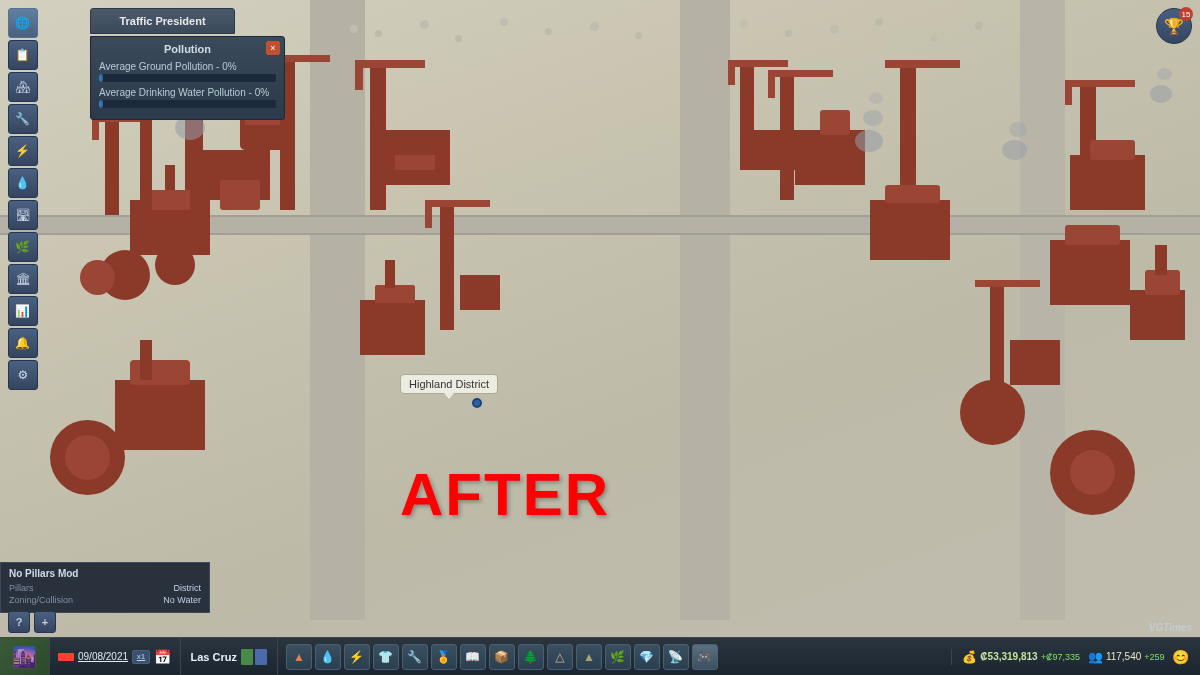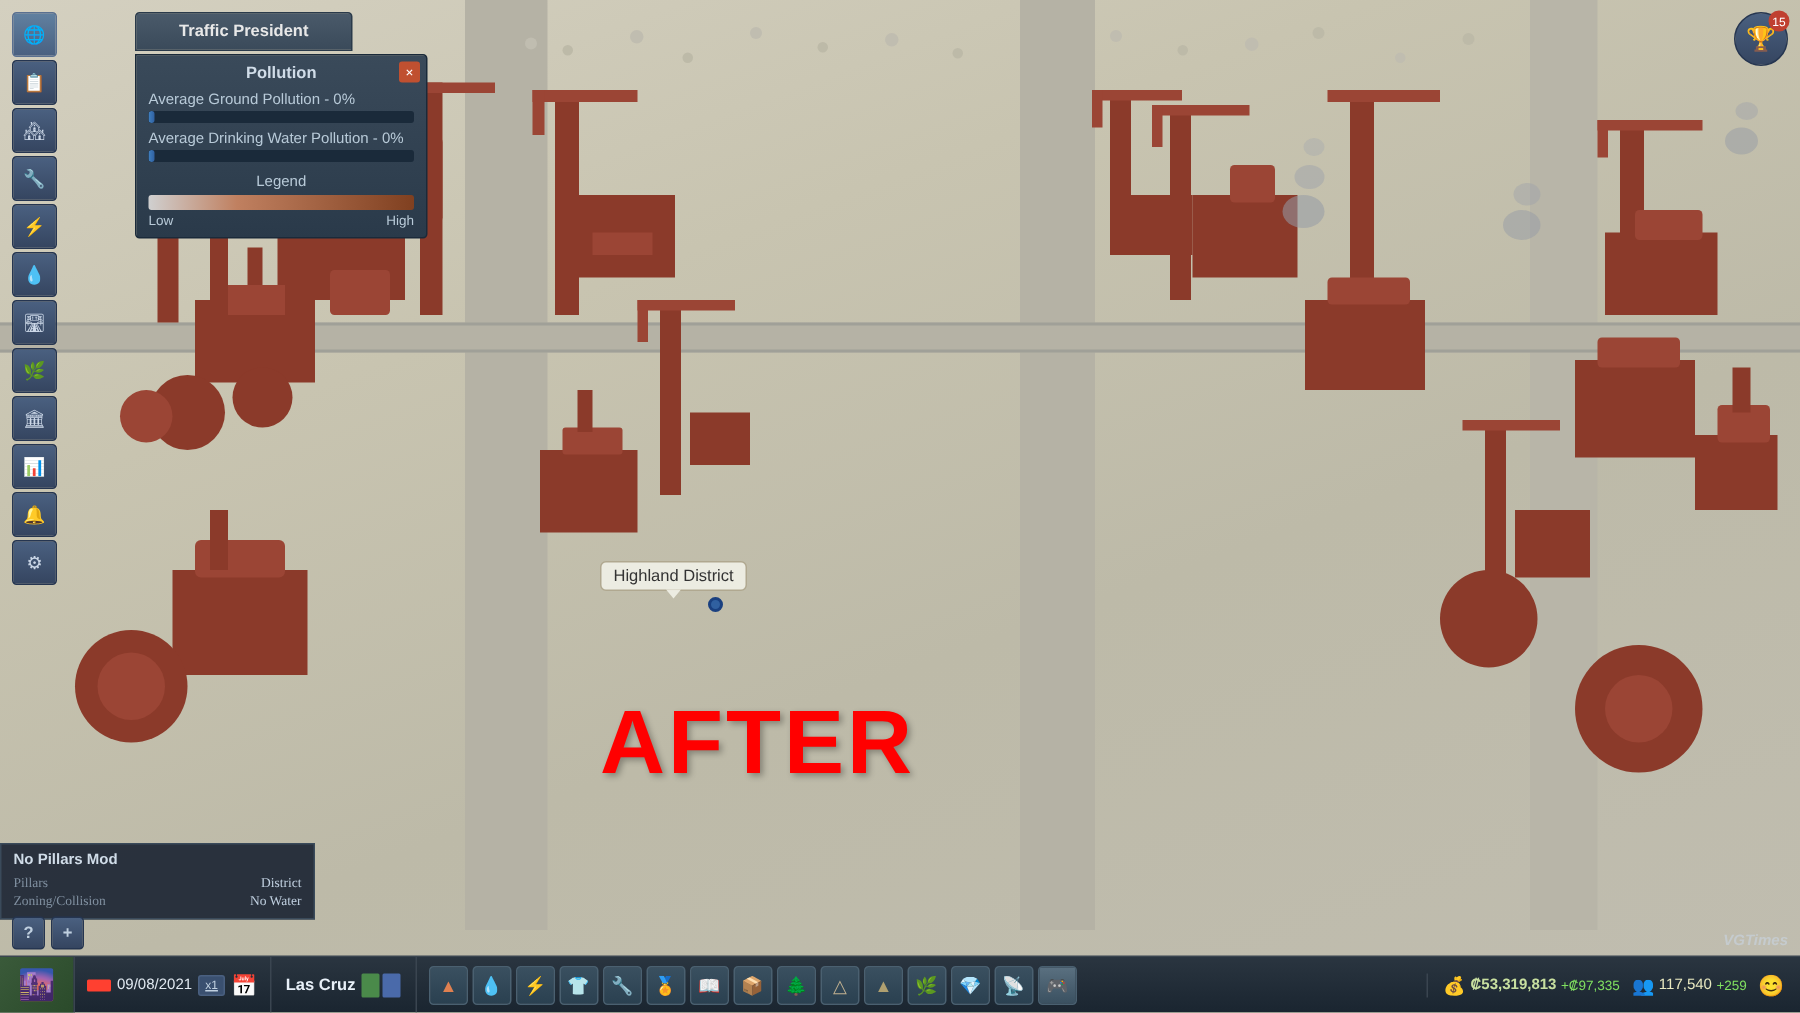--- a/index.html
+++ b/index.html
@@ -230,21 +230,20 @@
     #mod-panel .mod-title {
       color: #d0dce8;
       font-size: 10px;
       font-weight: bold;
       margin-bottom: 4px;
     }
     .mod-row {
       display: flex;
       justify-content: space-between;
       margin-bottom: 2px;
-      font-family: Liberation Serif, serif;
     }
     .mod-key {
       color: #8090a0;
       font-size: 9px;
     }
     .mod-val {
       color: #c0d0e0;
       font-size: 9px;
     }
 
@@ -280,20 +279,21 @@
       align-items: center;
       gap: 4px;
       padding: 0 8px;
       border-right: 1px solid #3a4550;
       height: 100%;
       flex-shrink: 0;
     }
     .date-text {
       color: #e0e8f0;
       font-size: 10px;
+      text-decoration: underline;
     }
     .speed-btn {
       width: 18px;
       height: 14px;
       background: #3a5070;
       border: 1px solid #4a6080;
       border-radius: 2px;
       display: flex;
       align-items: center;
       justify-content: center;
@@ -669,28 +669,20 @@
     </div>
   </div>
 
   <div class="pollution-row">
     <div class="pollution-label">Average Drinking Water Pollution - 0%</div>
     <div class="pollution-bar-bg">
       <div class="pollution-bar-fill" style="width:2%;"></div>
     </div>
   </div>
 
-  <div class="legend-section">
-    <div class="legend-title">Legend</div>
-    <div class="legend-bar"></div>
-    <div class="legend-labels">
-      <span>Low</span>
-      <span>High</span>
-    </div>
-  </div>
 </div>
 
 <div id="top-right-icons">
   <div class="corner-btn">
     <span>🏆</span>
     <div class="badge">15</div>
   </div>
 </div>
 
 <div id="mod-panel">

